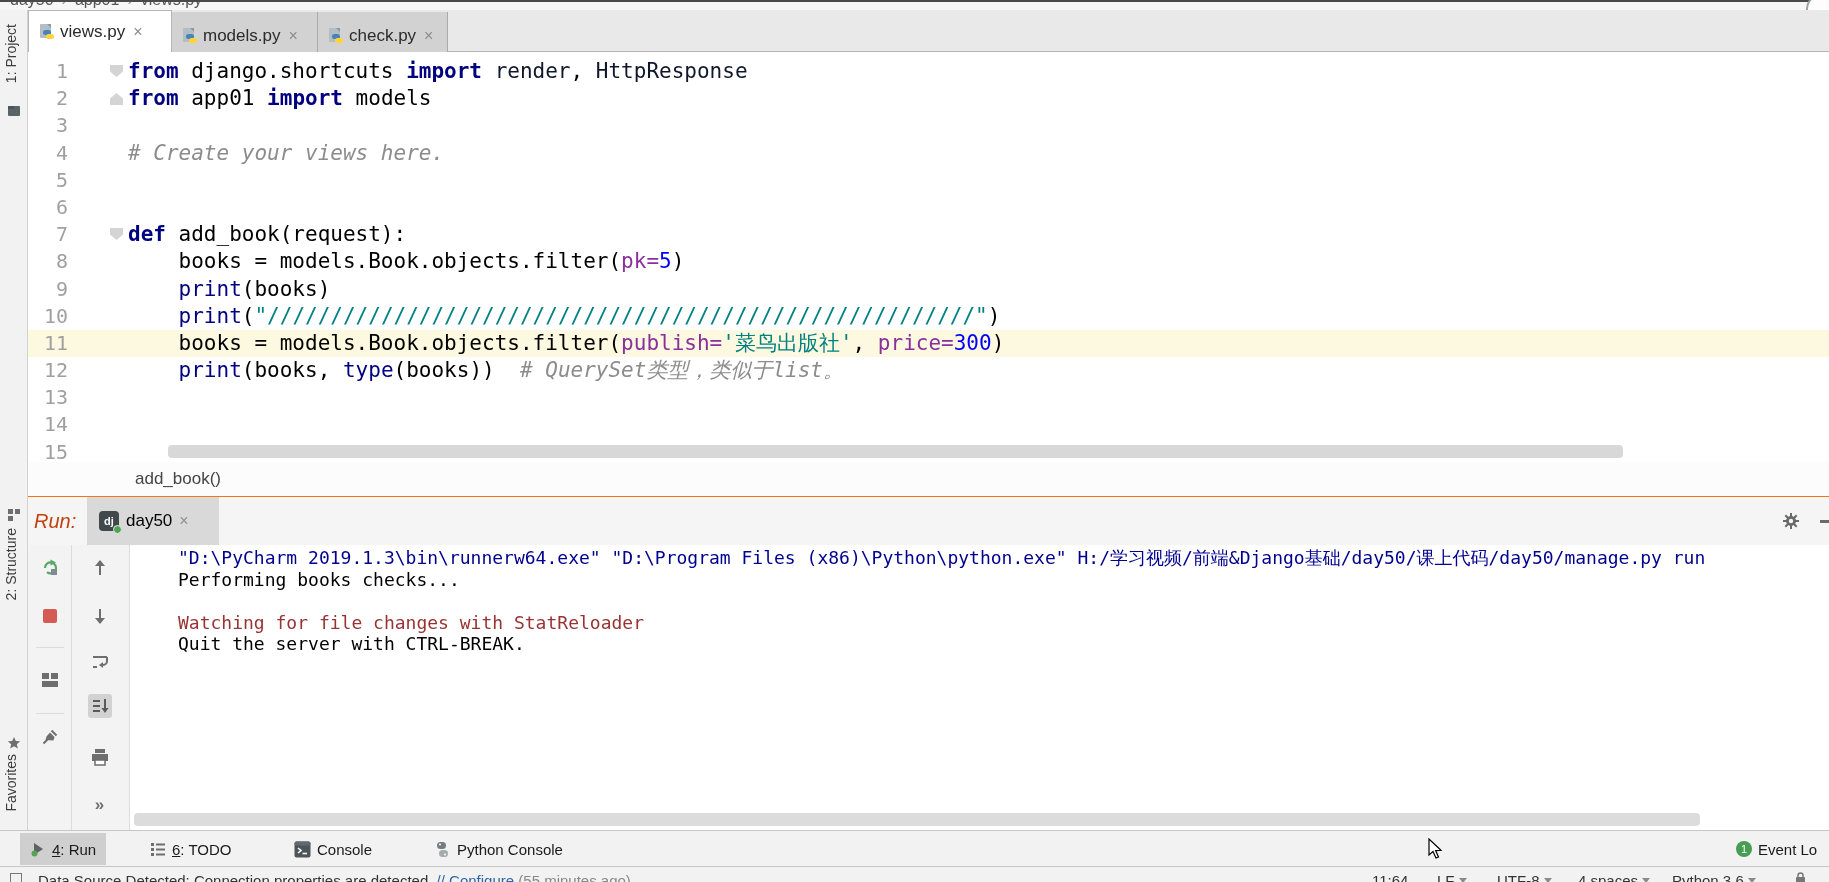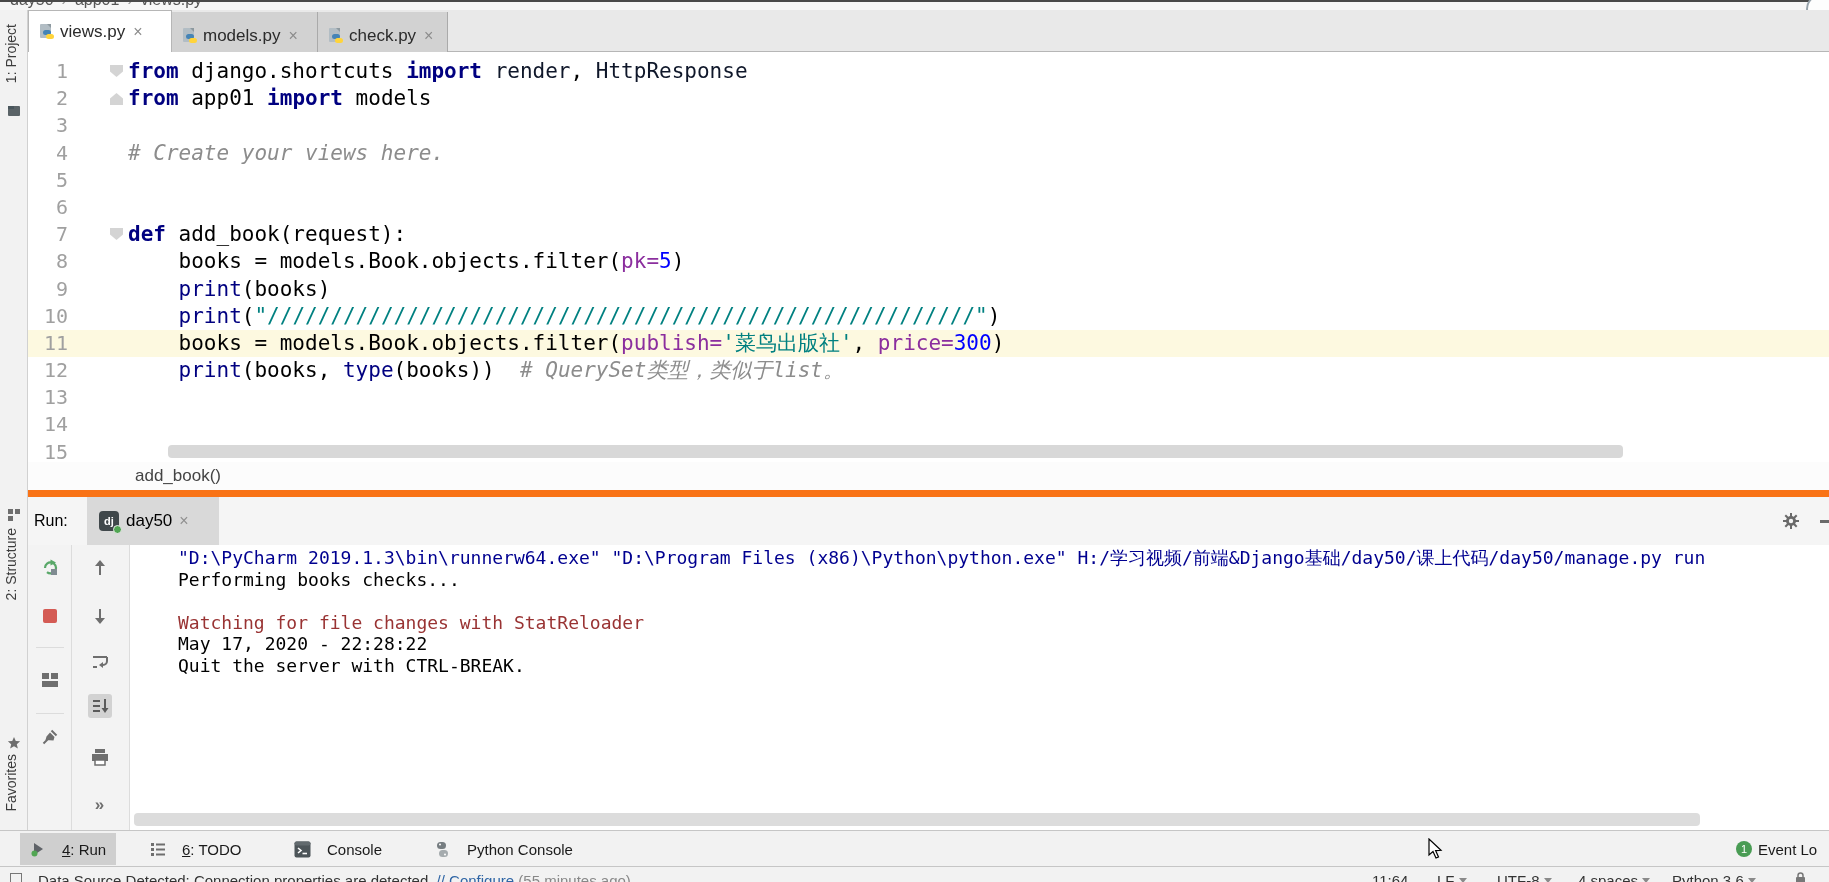--- a/index.html
+++ b/index.html
@@ -48,27 +48,27 @@
   .tk-gr { color:#0f172a; }
   .tk-cm { color:#8c8c8c; font-style:italic; }
   .tk-bi { color:#000080; }
   .tk-pm { color:#8b2e9e; }
   .tk-nm { color:#0000ff; }
   .tk-st { color:#008080; }
   .hscroll { position:absolute; height:13px; background:#d8d8d8; border-radius:4px; }
 
   
   .fnbar { position:absolute; left:28px; top:462px; width:1801px; height:35px; background:#fcfcfc;
-           border-bottom:7px solid #f97316; display:flex; align-items:center; }
+           border-bottom:1px solid #f97316; display:flex; align-items:center; }
   .fnbar span { margin-left:107px; font-size:17px; color:#444; }
 
   
   .runheader { position:absolute; left:28px; top:497px; width:1801px; height:48px; background:#f5f5f5; }
   .runheader .runlabel { position:absolute; left:6px; top:0; height:48px; display:flex; align-items:center;
-                         font-size:16px; color:#000000; }
+                         font-size:20px; color:#c2410c;font-style:italic; }
   .runtab { position:absolute; left:59px; top:0; width:132px; height:48px; background:#d9d9d9;
             display:flex; align-items:center; gap:7px; padding-left:12px; font-size:17px; color:#000; }
   .dj-ic { position:relative; width:20px; height:20px; background:#40484b; border-radius:4px;
            color:#fff; font-size:11px; font-weight:bold; display:flex; align-items:center; justify-content:center; }
   .dj-ic .dot { position:absolute; right:-3px; bottom:-3px; width:9px; height:9px; border-radius:50%;
                 background:#51a653; border:1px solid #e9e9e9; }
   .runtab .close { color:#909090; font-size:16px; }
   .gear { position:absolute; left:1753px; top:14px; }
   .minimize { position:absolute; left:1792px; top:23px; width:12px; height:3px; background:#6a6a6a; }
 
@@ -84,21 +84,21 @@
              padding:2px 0 0 48px; font-family:"DejaVu Sans Mono", monospace; font-size:18px; }
   .console .cl { height:21.5px; line-height:21.5px; white-space:pre; }
   .c-cmd { color:#000090; }
   .c-out { color:#000000; }
   .c-err { color:#993333; }
   .c-link { color:#0000cc; text-decoration:underline; }
 
   
   .bottombar { position:absolute; left:0; top:830px; width:1829px; height:36px; background:#f2f2f2;
                border-top:1px solid #c6c6c6; }
-  .bbitem { position:absolute; top:2px; height:32px; display:flex; align-items:center; gap:16px;
+  .bbitem { position:absolute; top:2px; height:32px; display:flex; align-items:center; gap:6px;
             padding:0 10px; font-size:15px; color:#1a1a1a; }
   .bbitem.sel { background:#cfcfcf; }
   .mn { text-decoration:underline; }
   .eventlog { position:absolute; left:1736px; top:2px; height:32px; display:flex; align-items:center; gap:6px;
               font-size:15px; color:#1a1a1a; }
   .evcircle { width:16px; height:16px; border-radius:50%; background:#499c54; color:#fff; font-size:11px;
               display:flex; align-items:center; justify-content:center; }
 
   
   .statusbar { position:absolute; left:0; top:866px; width:1829px; height:26px; background:#f2f2f2;
@@ -309,21 +309,20 @@
             <rect x="4" y="12" width="10" height="5" fill="#fff" stroke="#6e6e6e" stroke-width="1.5"></rect>
           </svg>
       </span>
       <span class="tool more" style="left:16px; top:248px;">»</span>
     </div>
     <div class="console">
         <div class="cl c-cmd"><span>"D:\PyCharm 2019.1.3\bin\runnerw64.exe" "D:\Program Files (x86)\Python\python.exe" H:/学习视频/前端&amp;Django基础/day50/课上代码/day50/manage.py run</span></div>
         <div class="cl c-out"><span>Performing books checks...</span></div>
         <div class="cl c-out"><span></span></div>
         <div class="cl c-err"><span>Watching for file changes with StatReloader</span></div>
-        <div class="cl c-out"><span>May 17, 2020 - 22:28:22</span></div>
         <div class="cl c-out"><span>Quit the server with CTRL-BREAK.</span></div>
       </div>
     <div class="hscroll" style="left:106px; top:268px; width:1566px; background:#dcdcdc;"></div>
   </div>
 
   <div class="bottombar">
     <div class="bbitem sel" style="left:20px;">
       <svg width="16" height="16" viewBox="0 0 16 16">
           <path d="M4 2 L13 8 L4 14 Z" fill="#5f6368"></path>
           <circle cx="4.5" cy="12.5" r="3" fill="#51a653"></circle>

